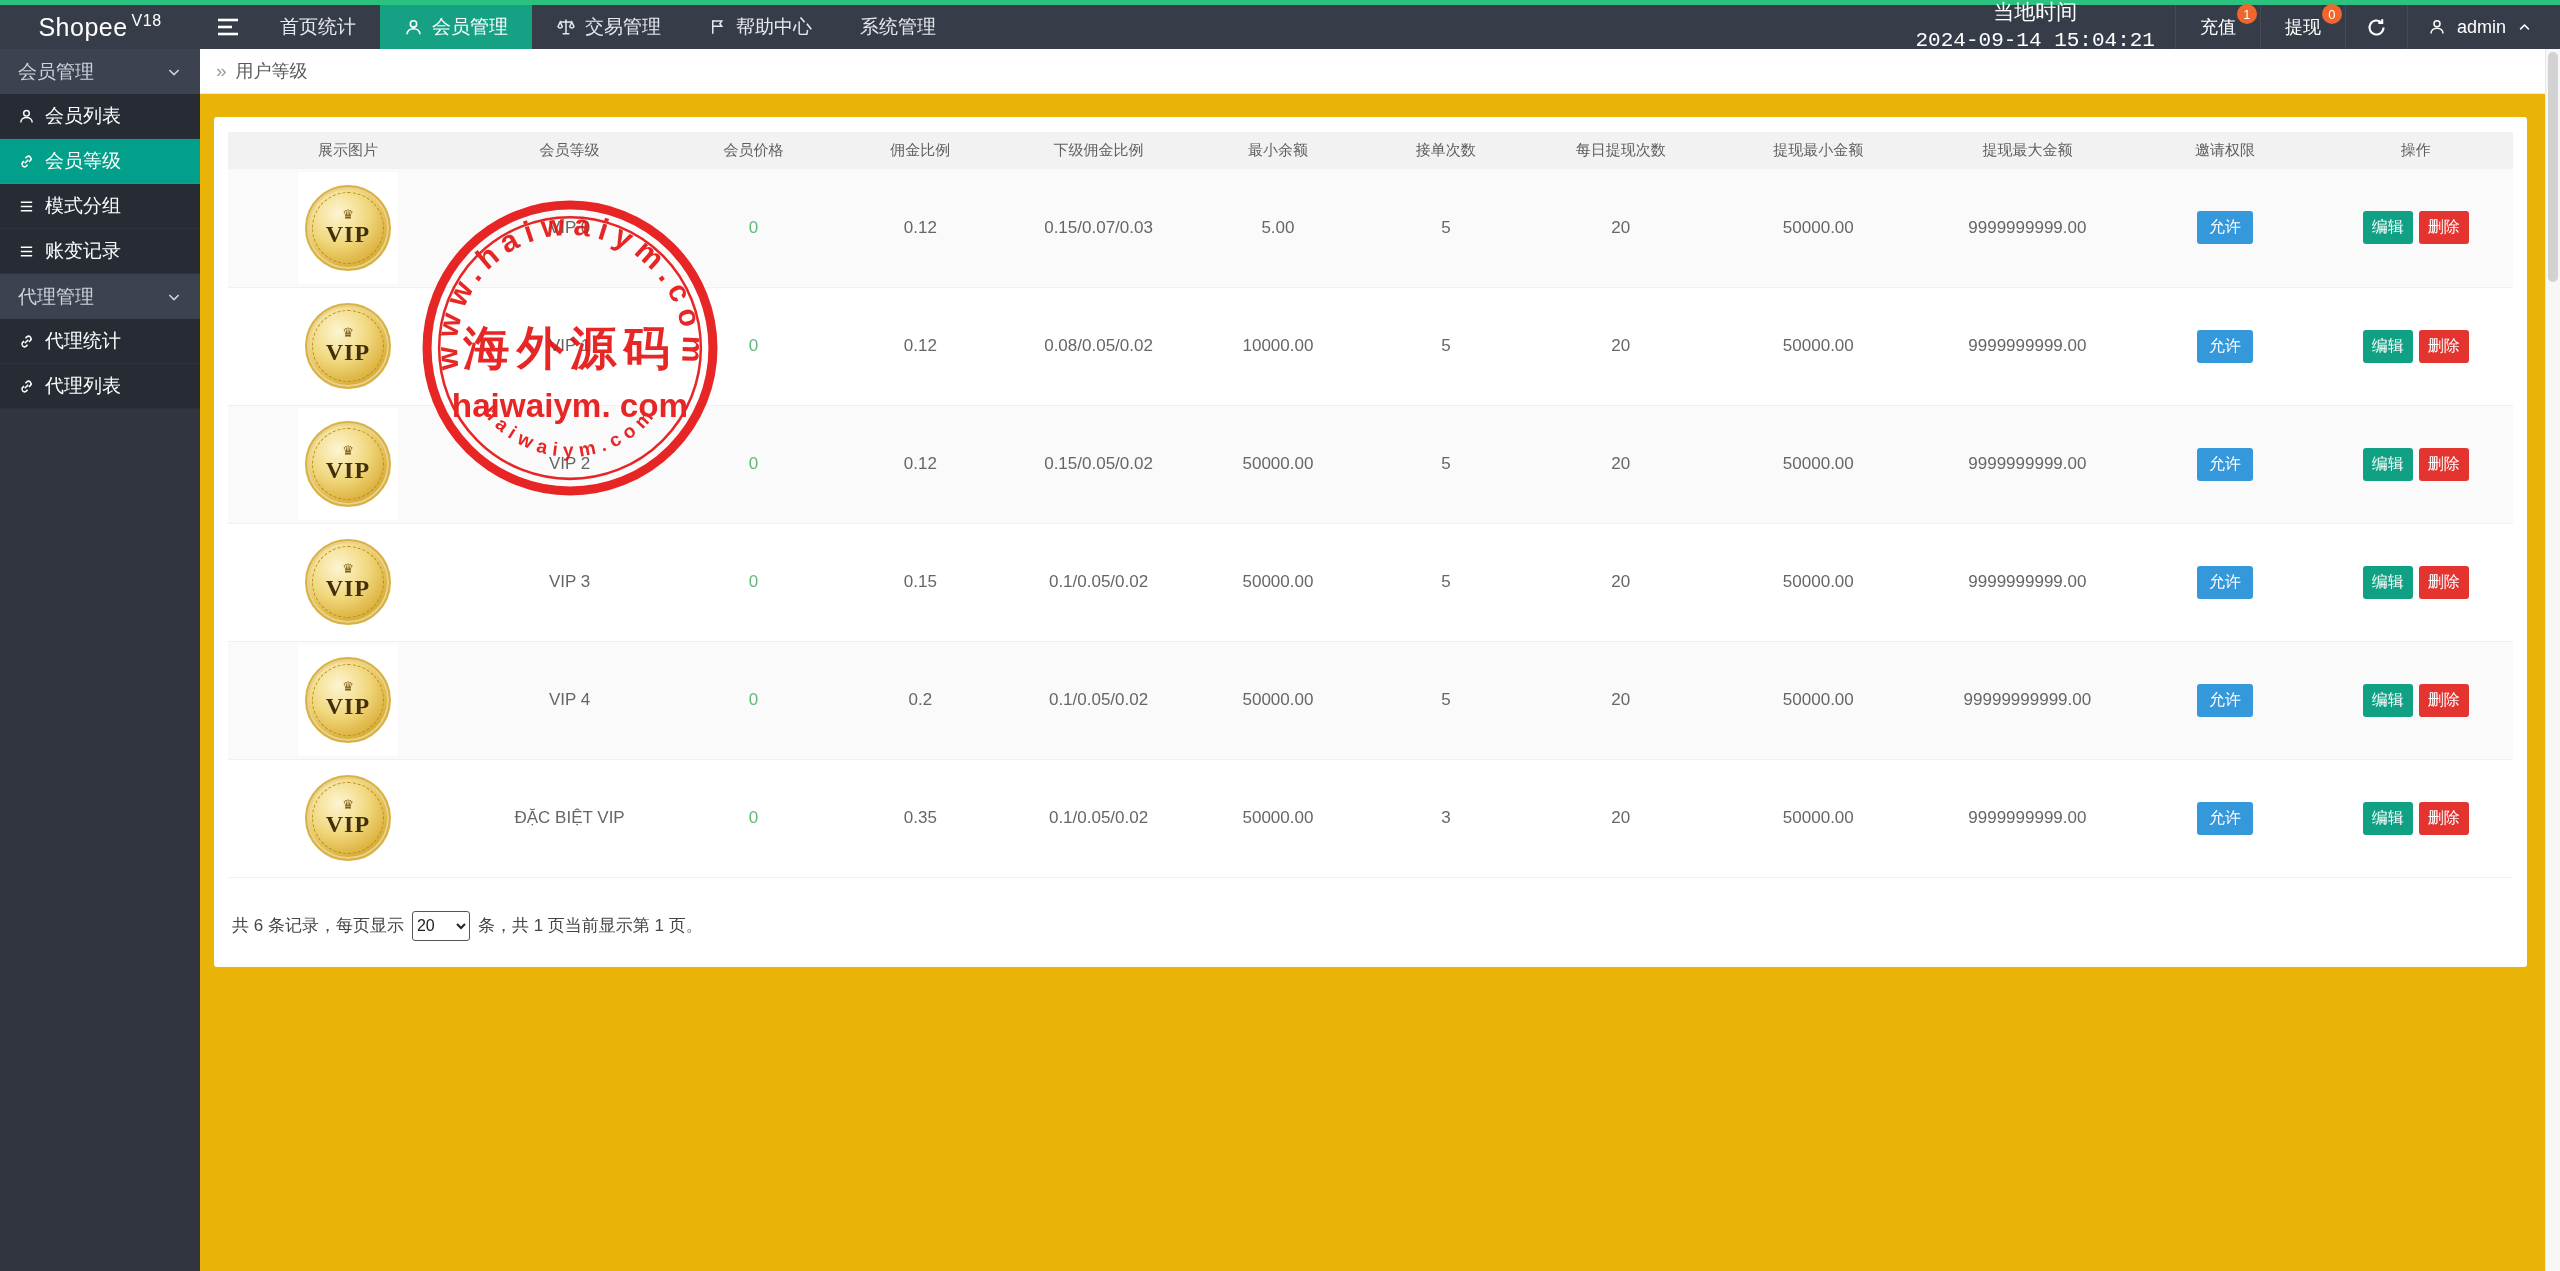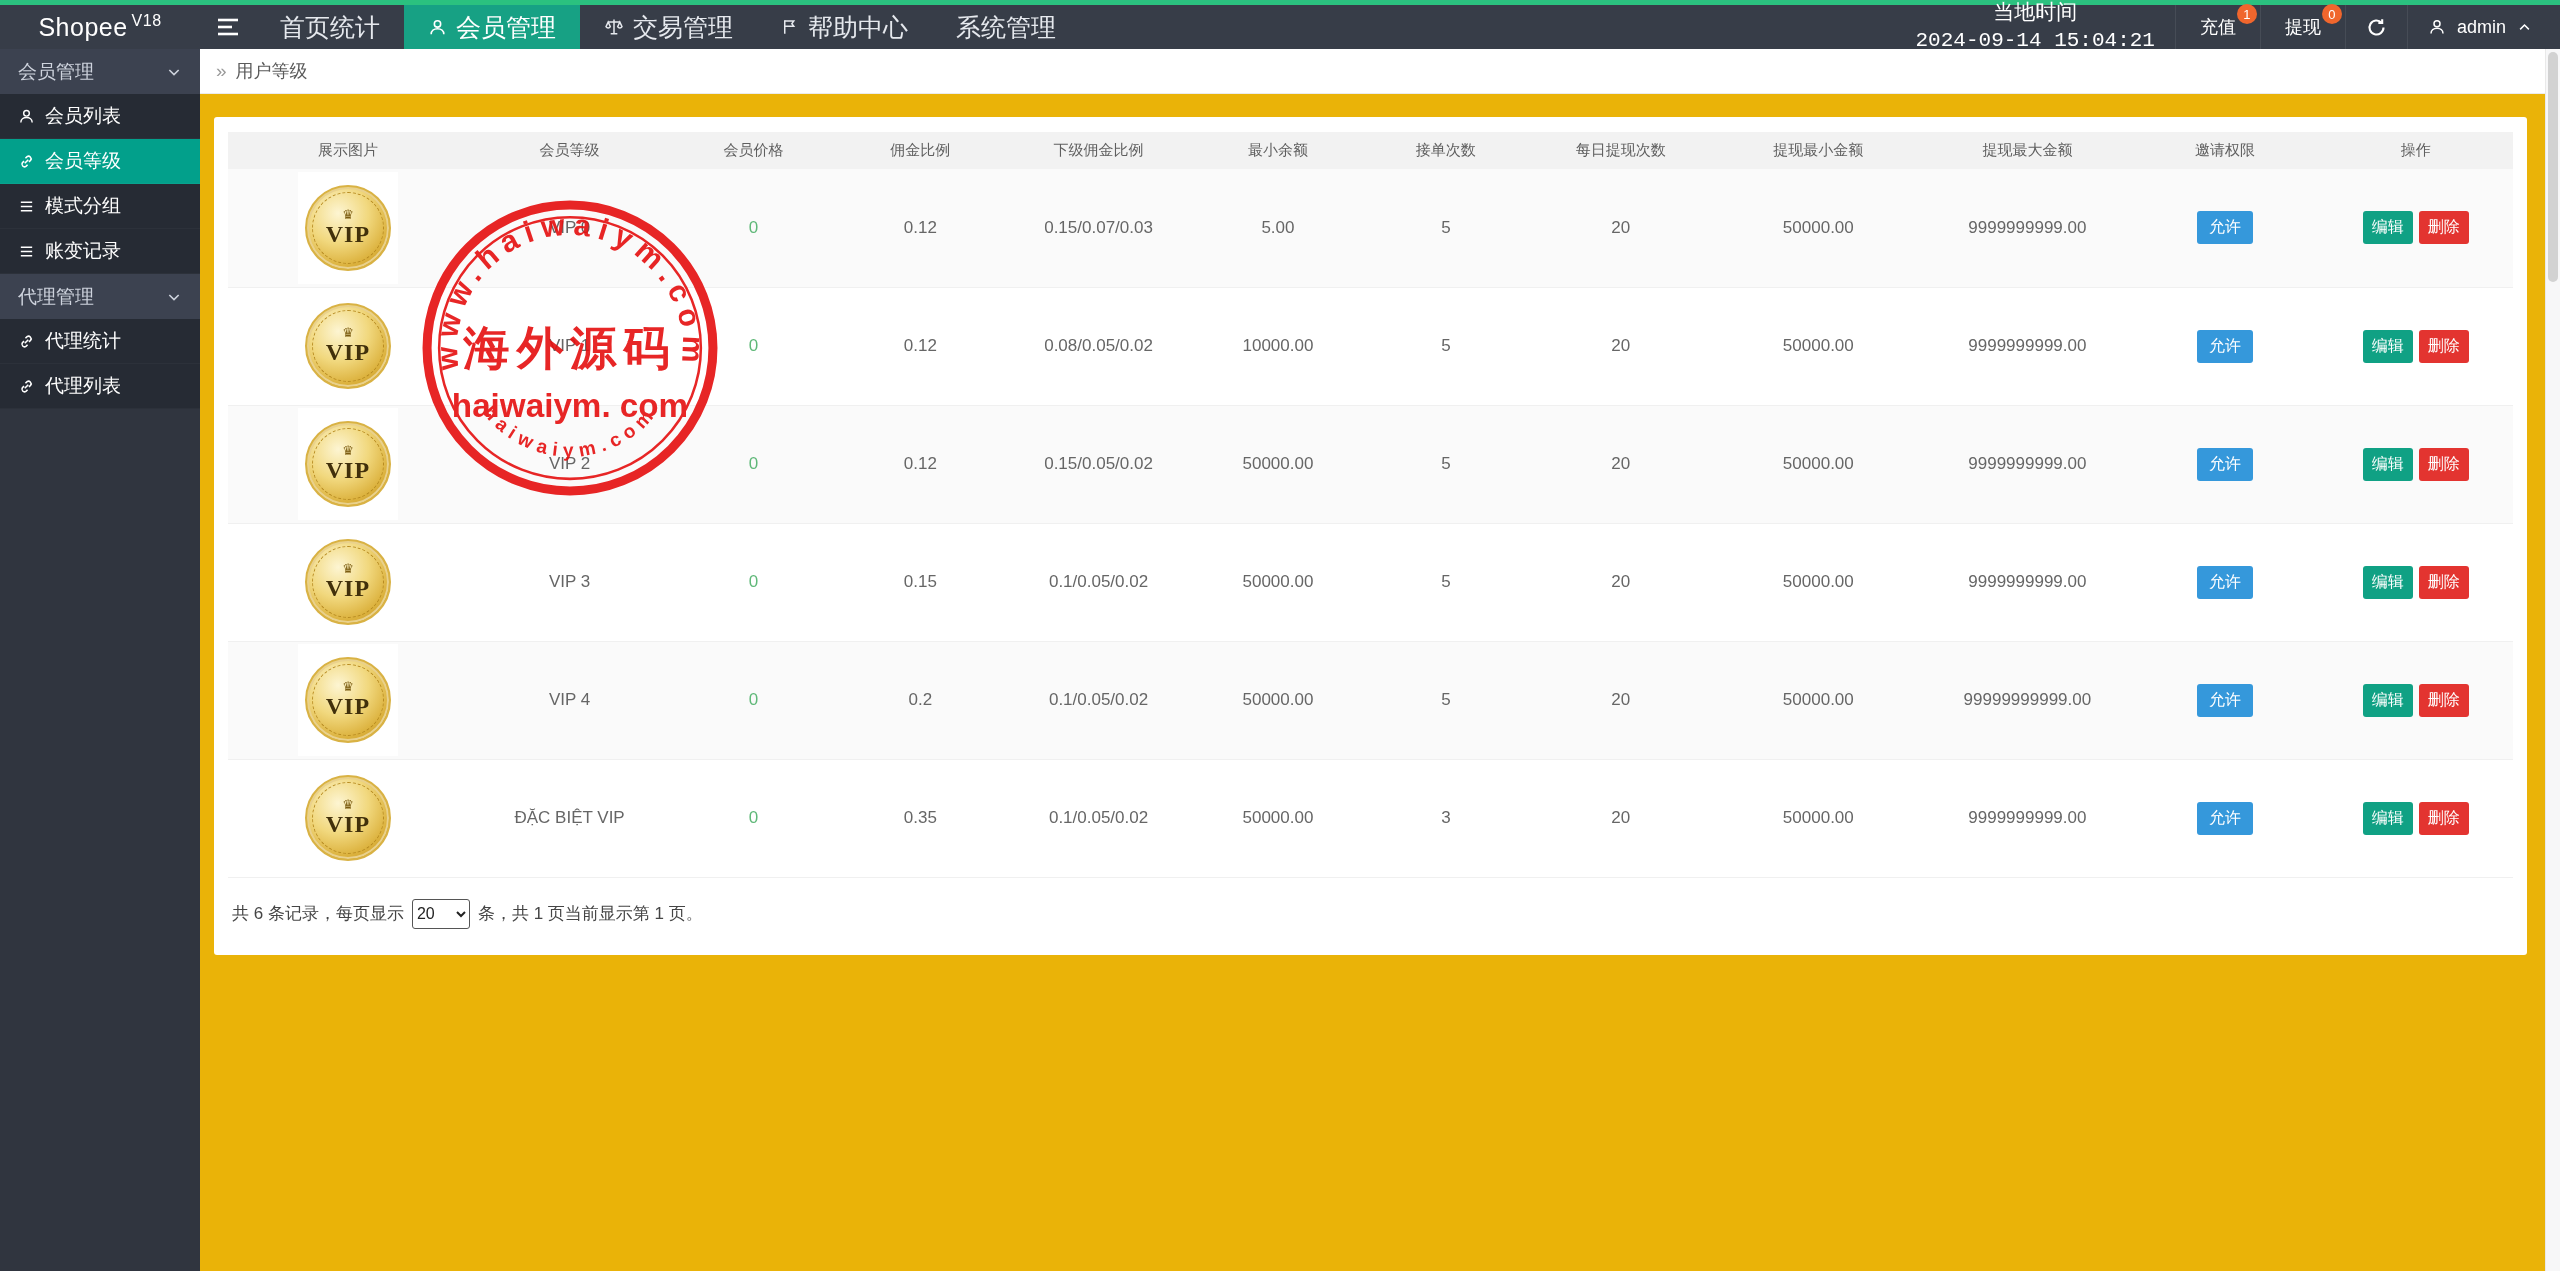--- a/index.html
+++ b/index.html
@@ -7,21 +7,21 @@
   body { font-family:"Liberation Sans", sans-serif; }
   .page { position:relative; width:2560px; height:1271px; background:#eab308; overflow:hidden; }
 
   
   .topstrip { position:absolute; left:0; top:0; width:100%; height:5px; background:#2bc17f; }
   .navbar { position:absolute; left:0; top:5px; width:100%; height:44px; background:#373d48; display:flex; align-items:stretch; color:#fff; }
   .logo { width:200px; display:flex; align-items:center; justify-content:center; font-size:25px; color:#fff; letter-spacing:0.5px; }
   .logo sup { font-size:16px; margin-left:4px; transform:translateY(-6px); }
   .hamburger { width:56px; display:flex; align-items:center; justify-content:center; }
   .navtabs { display:flex; align-items:stretch; }
-  .tab { display:flex; align-items:center; gap:9px; padding:0 24px; font-size:25px; color:#e6e9ee; }
+  .tab { display:flex; align-items:center; gap:9px; padding:0 24px; font-size:19px; color:#e6e9ee; }
   .tab.active { background:#17a184; color:#fff; }
   .icon { display:inline-flex; align-items:center; justify-content:center; }
   .nav-right { margin-left:auto; display:flex; align-items:stretch; }
   .time-block { display:flex; flex-direction:column; align-items:center; justify-content:center; padding:0 20px; font-size:21px; line-height:1.3;font-family:Liberation Mono, monospace; }
   .chip { position:relative; display:flex; align-items:center; padding:0 24px; font-size:18px; border-left:1px solid rgba(255,255,255,0.08); }
   .badge { position:absolute; top:-1px; right:3px; min-width:20px; height:20px; border-radius:10px; background:#f0662d; color:#fff; font-size:13px; display:flex; align-items:center; justify-content:center; padding:0 5px; }
   .refresh-chip { padding:0 20px; }
   .user-chip { gap:11px; padding:0 28px 0 20px; }
 
   
@@ -49,21 +49,21 @@
           box-shadow: inset 0 0 0 2px #e9d18d; display:flex; flex-direction:column; align-items:center; justify-content:center; }
   .coin::before { content:""; position:absolute; inset:5px; border:1px dashed #b68a20; border-radius:50%; }
   .coin-crown { font-size:13px; color:#7c5d12; line-height:1; }
   .coin-text { font-family:"Liberation Serif", serif; font-weight:bold; font-size:24px; color:#41300b; letter-spacing:1px; line-height:1.1; }
 
   .btn { border:none; color:#fff; border-radius:3px; font-size:16px; font-family:inherit; cursor:pointer; }
   .btn-allow { background:#3598db; padding:6px 12px; }
   .btn-edit { background:#10a184; padding:6px 9px; margin-right:6px; }
   .btn-del { background:#e33430; padding:6px 9px; }
 
-  .pager { margin-top:21px; display:flex; align-items:center; color:#454545; font-size:17px; padding-left:4px; }
+  .pager { margin-top:33px; display:flex; align-items:center; color:#454545; font-size:17px; padding-left:4px; }
   .pager select { margin:0 8px; height:30px; width:58px; font-size:16px; border:1px solid #555; border-radius:3px; background:#fff; color:#222; }
 
   
   .scrollbar { position:absolute; right:0; top:49px; bottom:0; width:15px; background:#f7f7f8; border-left:1px solid #e9e9e9; }
   .scroll-thumb { position:absolute; top:3px; left:2px; right:2px; height:230px; background:#d2d2d2; border-radius:7px; }
 
   
   .stamp { position:absolute; left:419px; top:197px; z-index:50; opacity:0.9; }
 </style>
 </head>

